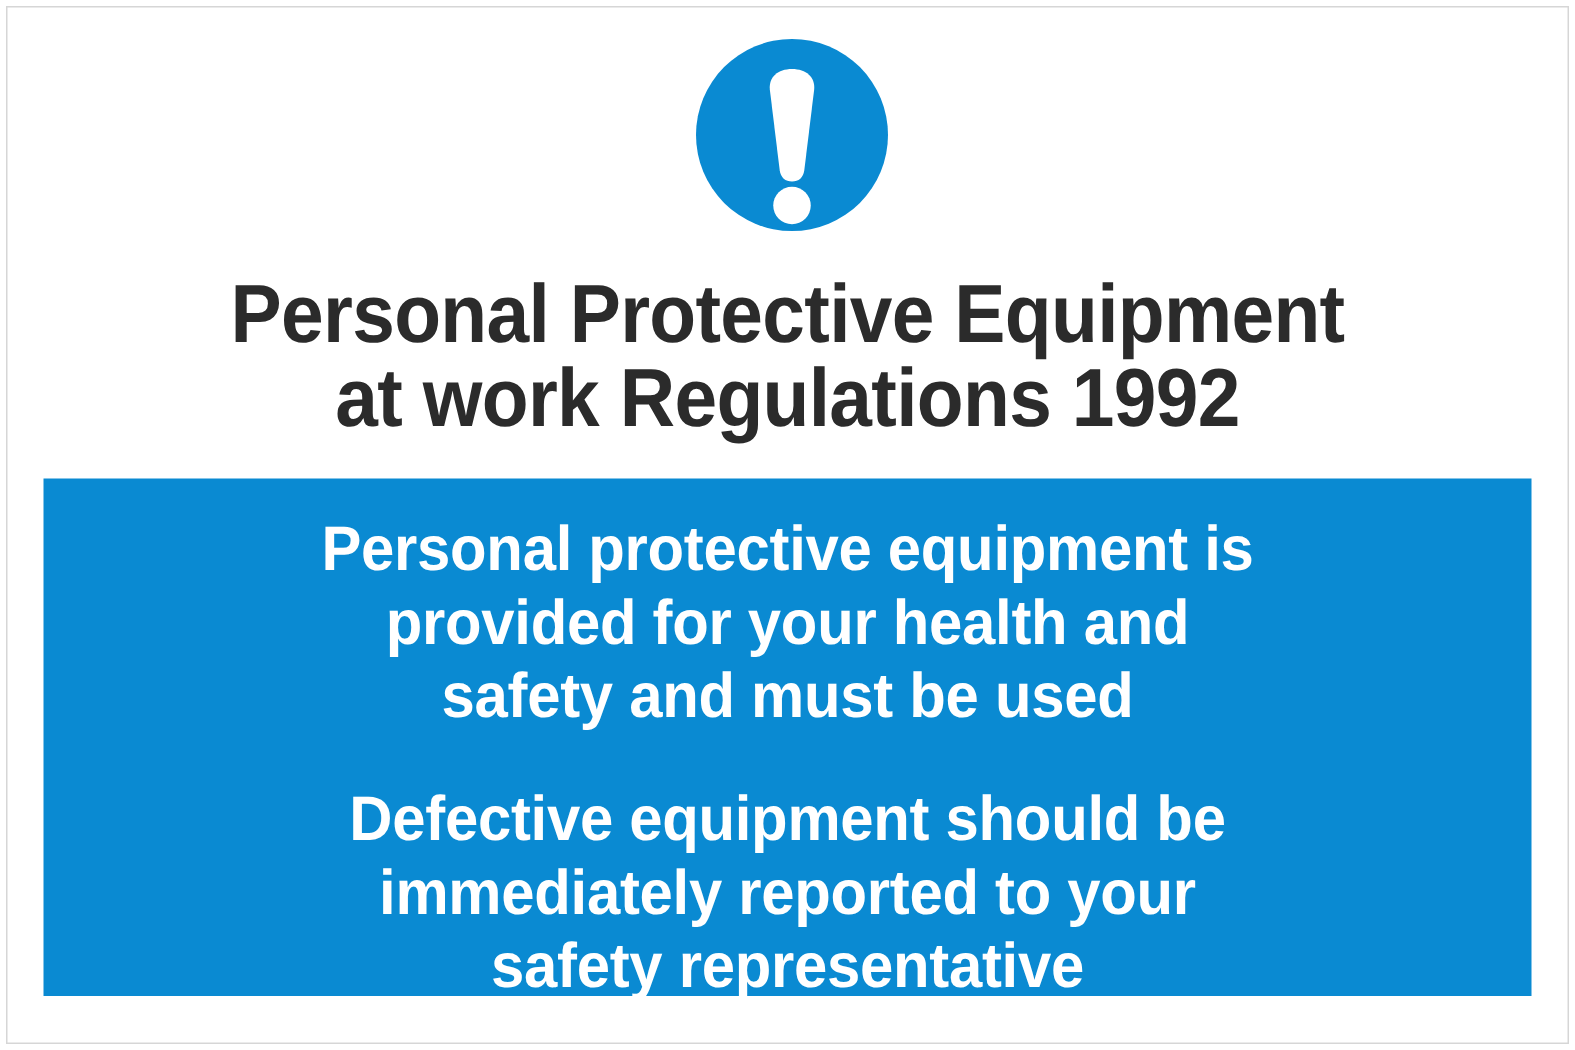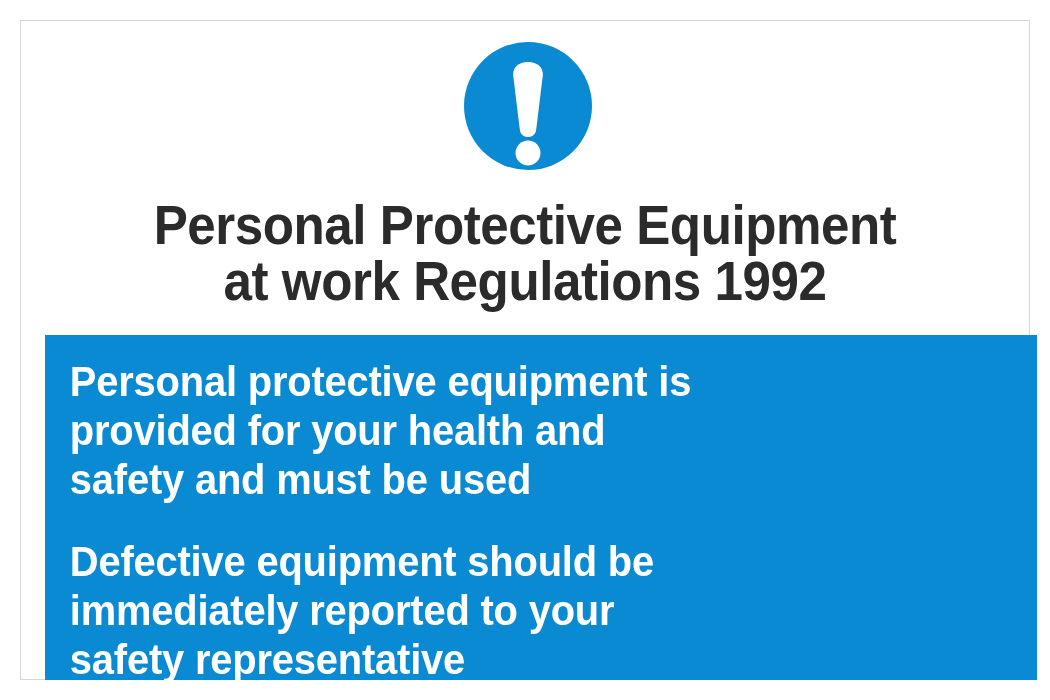--- a/index.html
+++ b/index.html
@@ -13,21 +13,21 @@
     font-family: "Liberation Sans", sans-serif;
     overflow: hidden;
   }
 
   .sign {
     position: relative;
     box-sizing: border-box;
     width: 1050px;
     height: 700px;
     background: #ffffff;
-    padding: 20px;
+    padding: 4px;
   }
 
   .sign-frame {
     position: relative;
     box-sizing: border-box;
     width: 100%;
     height: 100%;
     border: 1px solid #d6d6d6;
     background: #ffffff;
   }
@@ -77,21 +77,21 @@
   .blue-panel {
     position: absolute;
     left: 24px;
     top: 314px;
     width: 992px;
     height: 345px;
     background: #0a8ad2;
     box-sizing: border-box;
     padding-top: 22px;
     color: #ffffff;
-    text-align: left;
+    text-align: center;
   }
 
   .panel-para {
     font-family: "Liberation Sans Narrow", "Liberation Sans", sans-serif;
     font-weight: bold;
     font-size: 42px;
     line-height: 49px;
     letter-spacing: -0.2px;
     transform: scaleX(0.95);
     transform-origin: center top;

